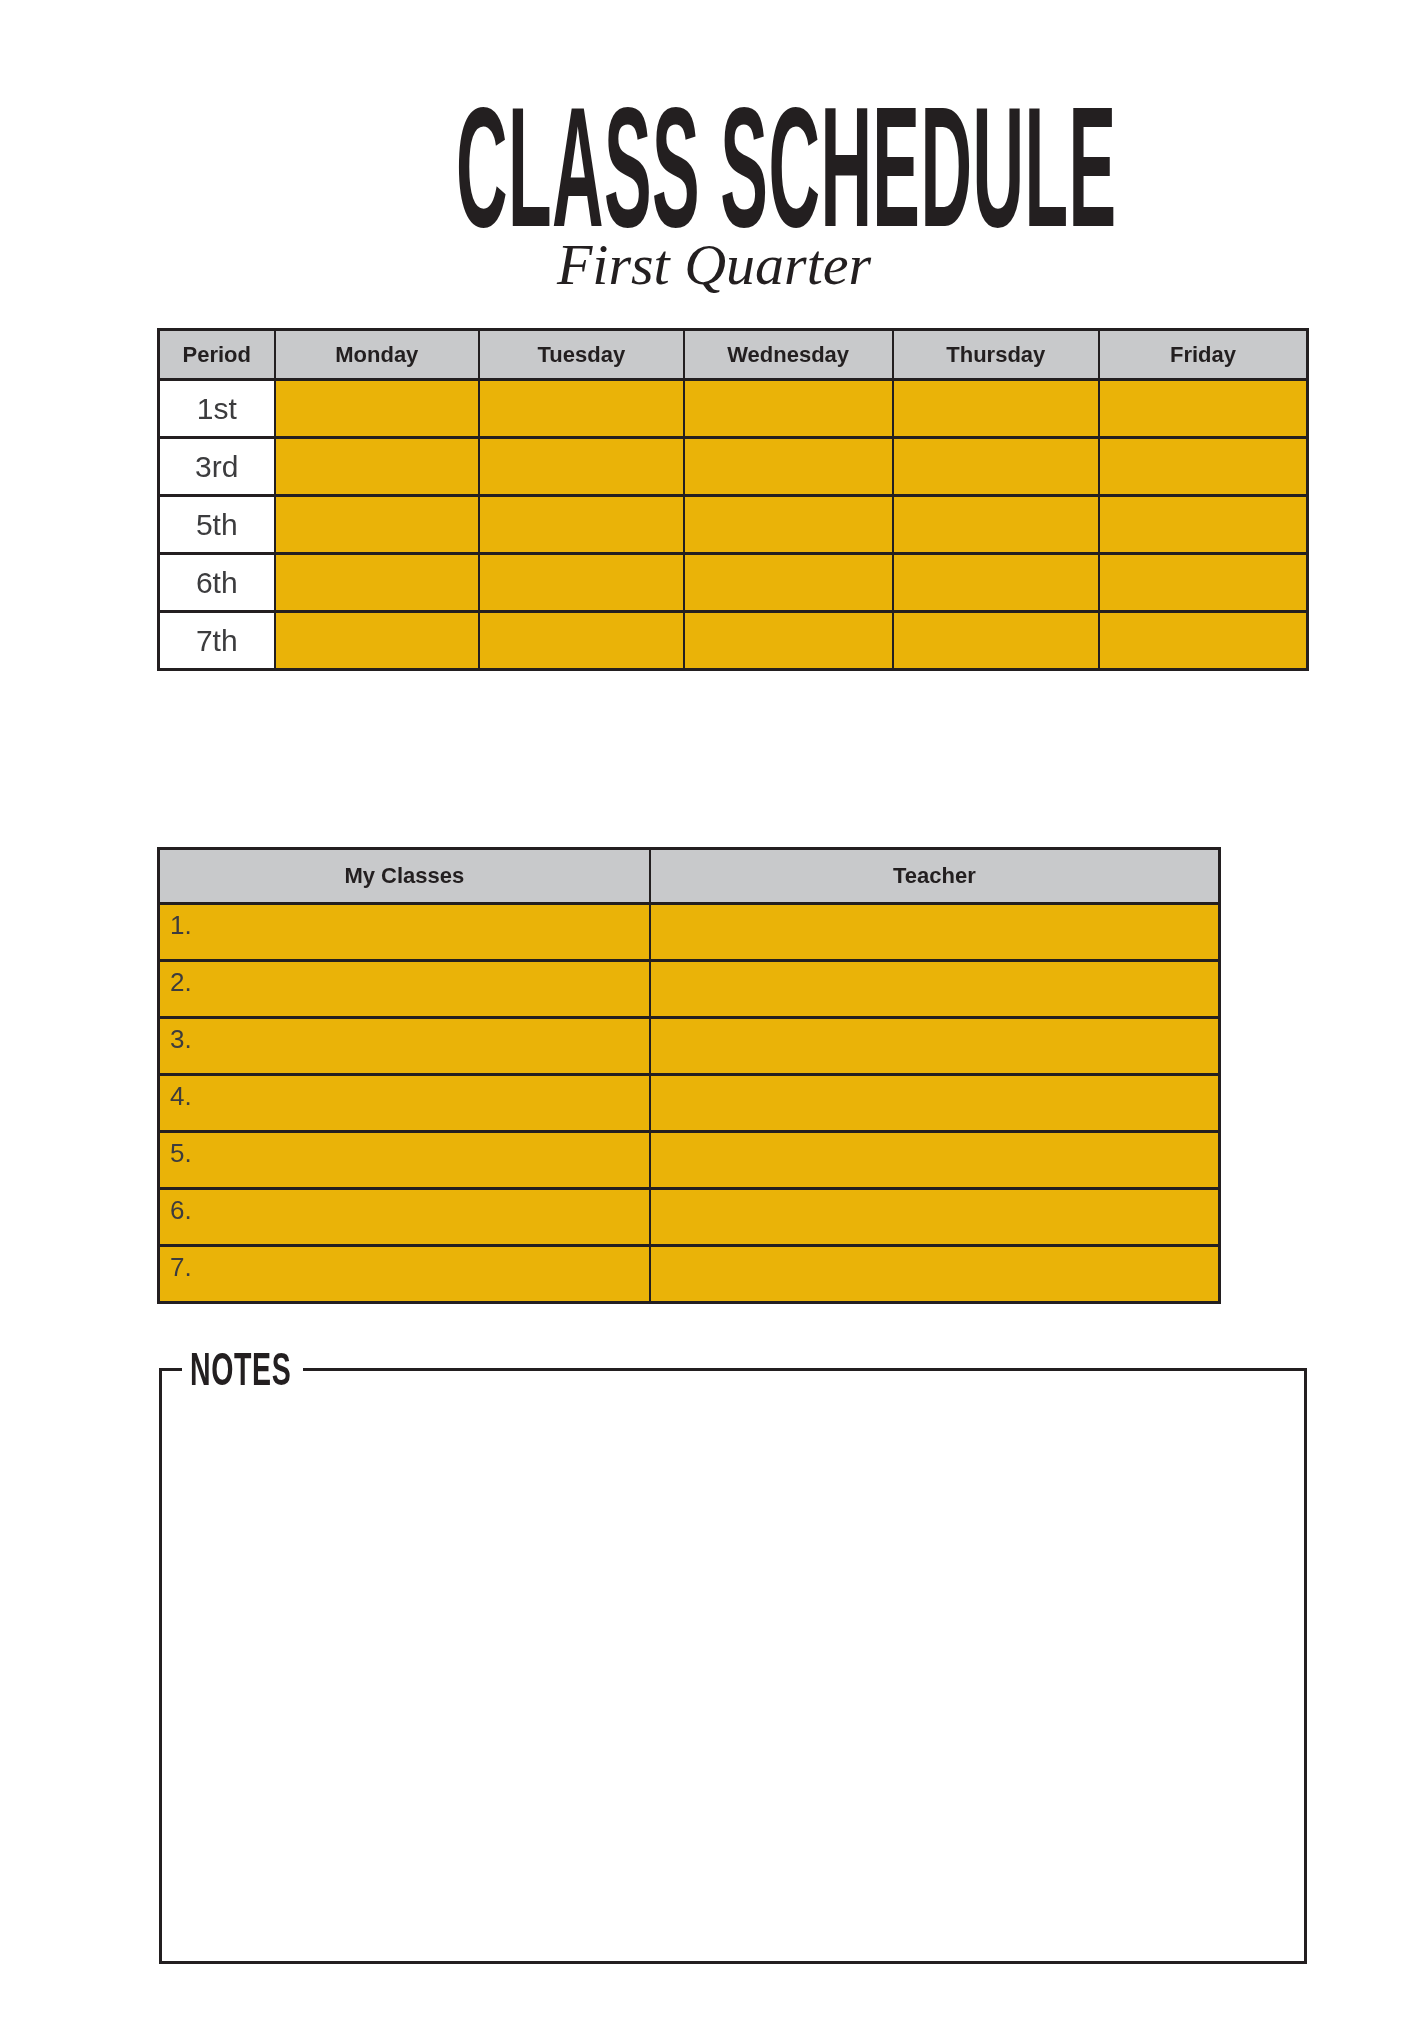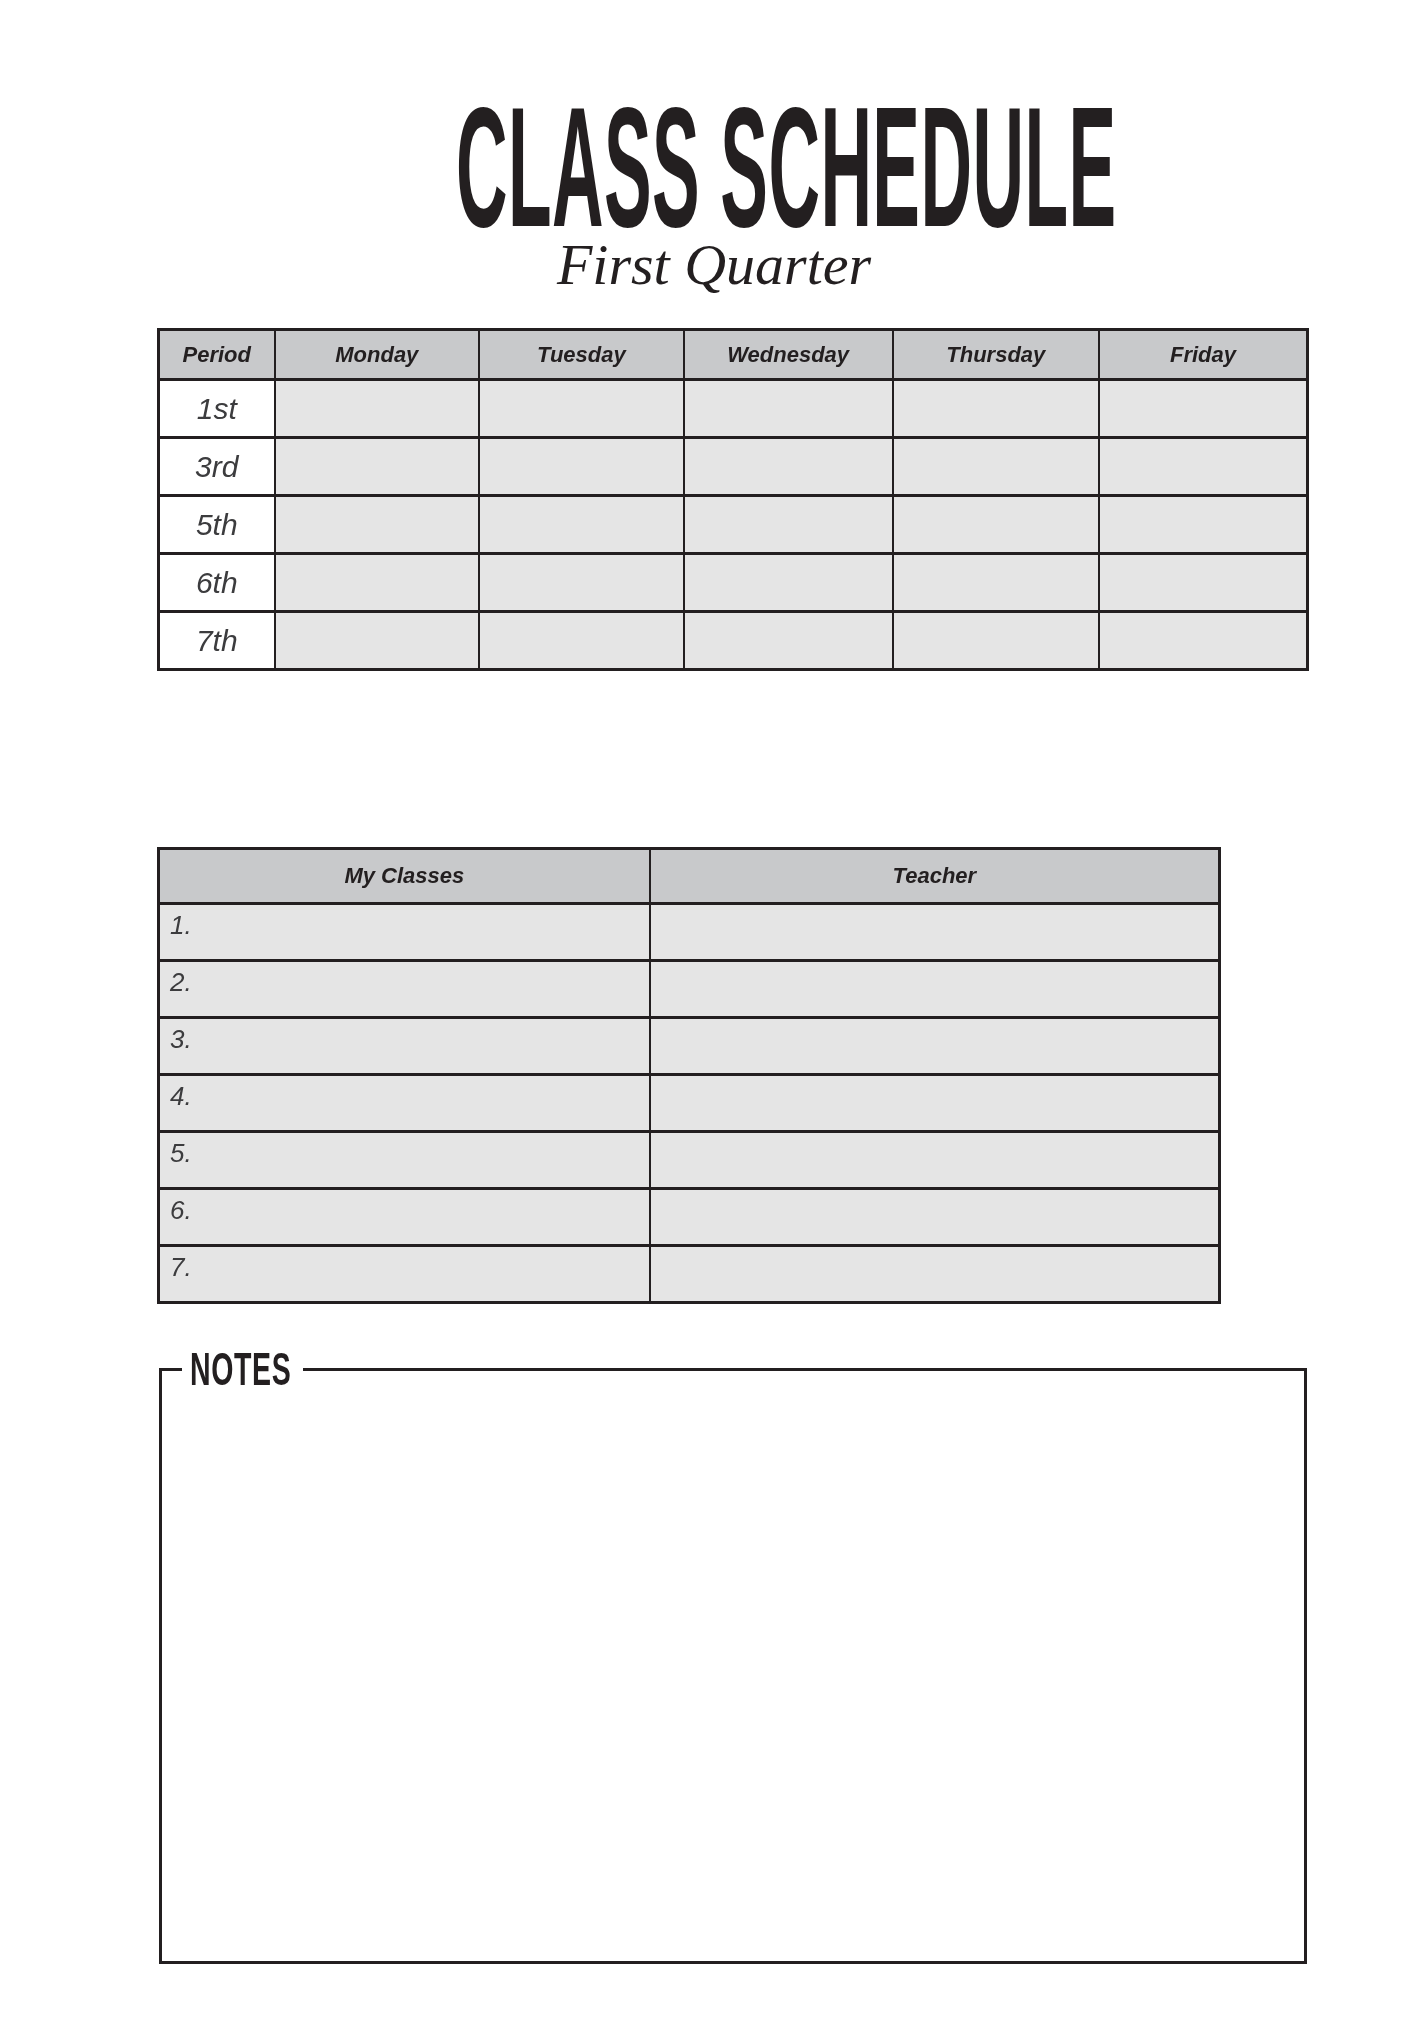--- a/index.html
+++ b/index.html
@@ -45,22 +45,21 @@
     font-size: 58px;
     line-height: 1.2;
     color: var(--ink, #231f20);
   }
 
   
   table {
     border-collapse: collapse;
     table-layout: fixed;
     border: 3px solid var(--ink, #231f20);
-    background: #e5e5e5;
-    font-style: italic;
+    background: #eab308;
   }
   th, td {
     border-left: 2px solid var(--ink, #231f20);
     border-right: 2px solid var(--ink, #231f20);
     border-top: 3px solid var(--ink, #231f20);
     border-bottom: 3px solid var(--ink, #231f20);
   }
   thead th {
     background: var(--header-bg, #c8c9cb);
     font-weight: bold;

